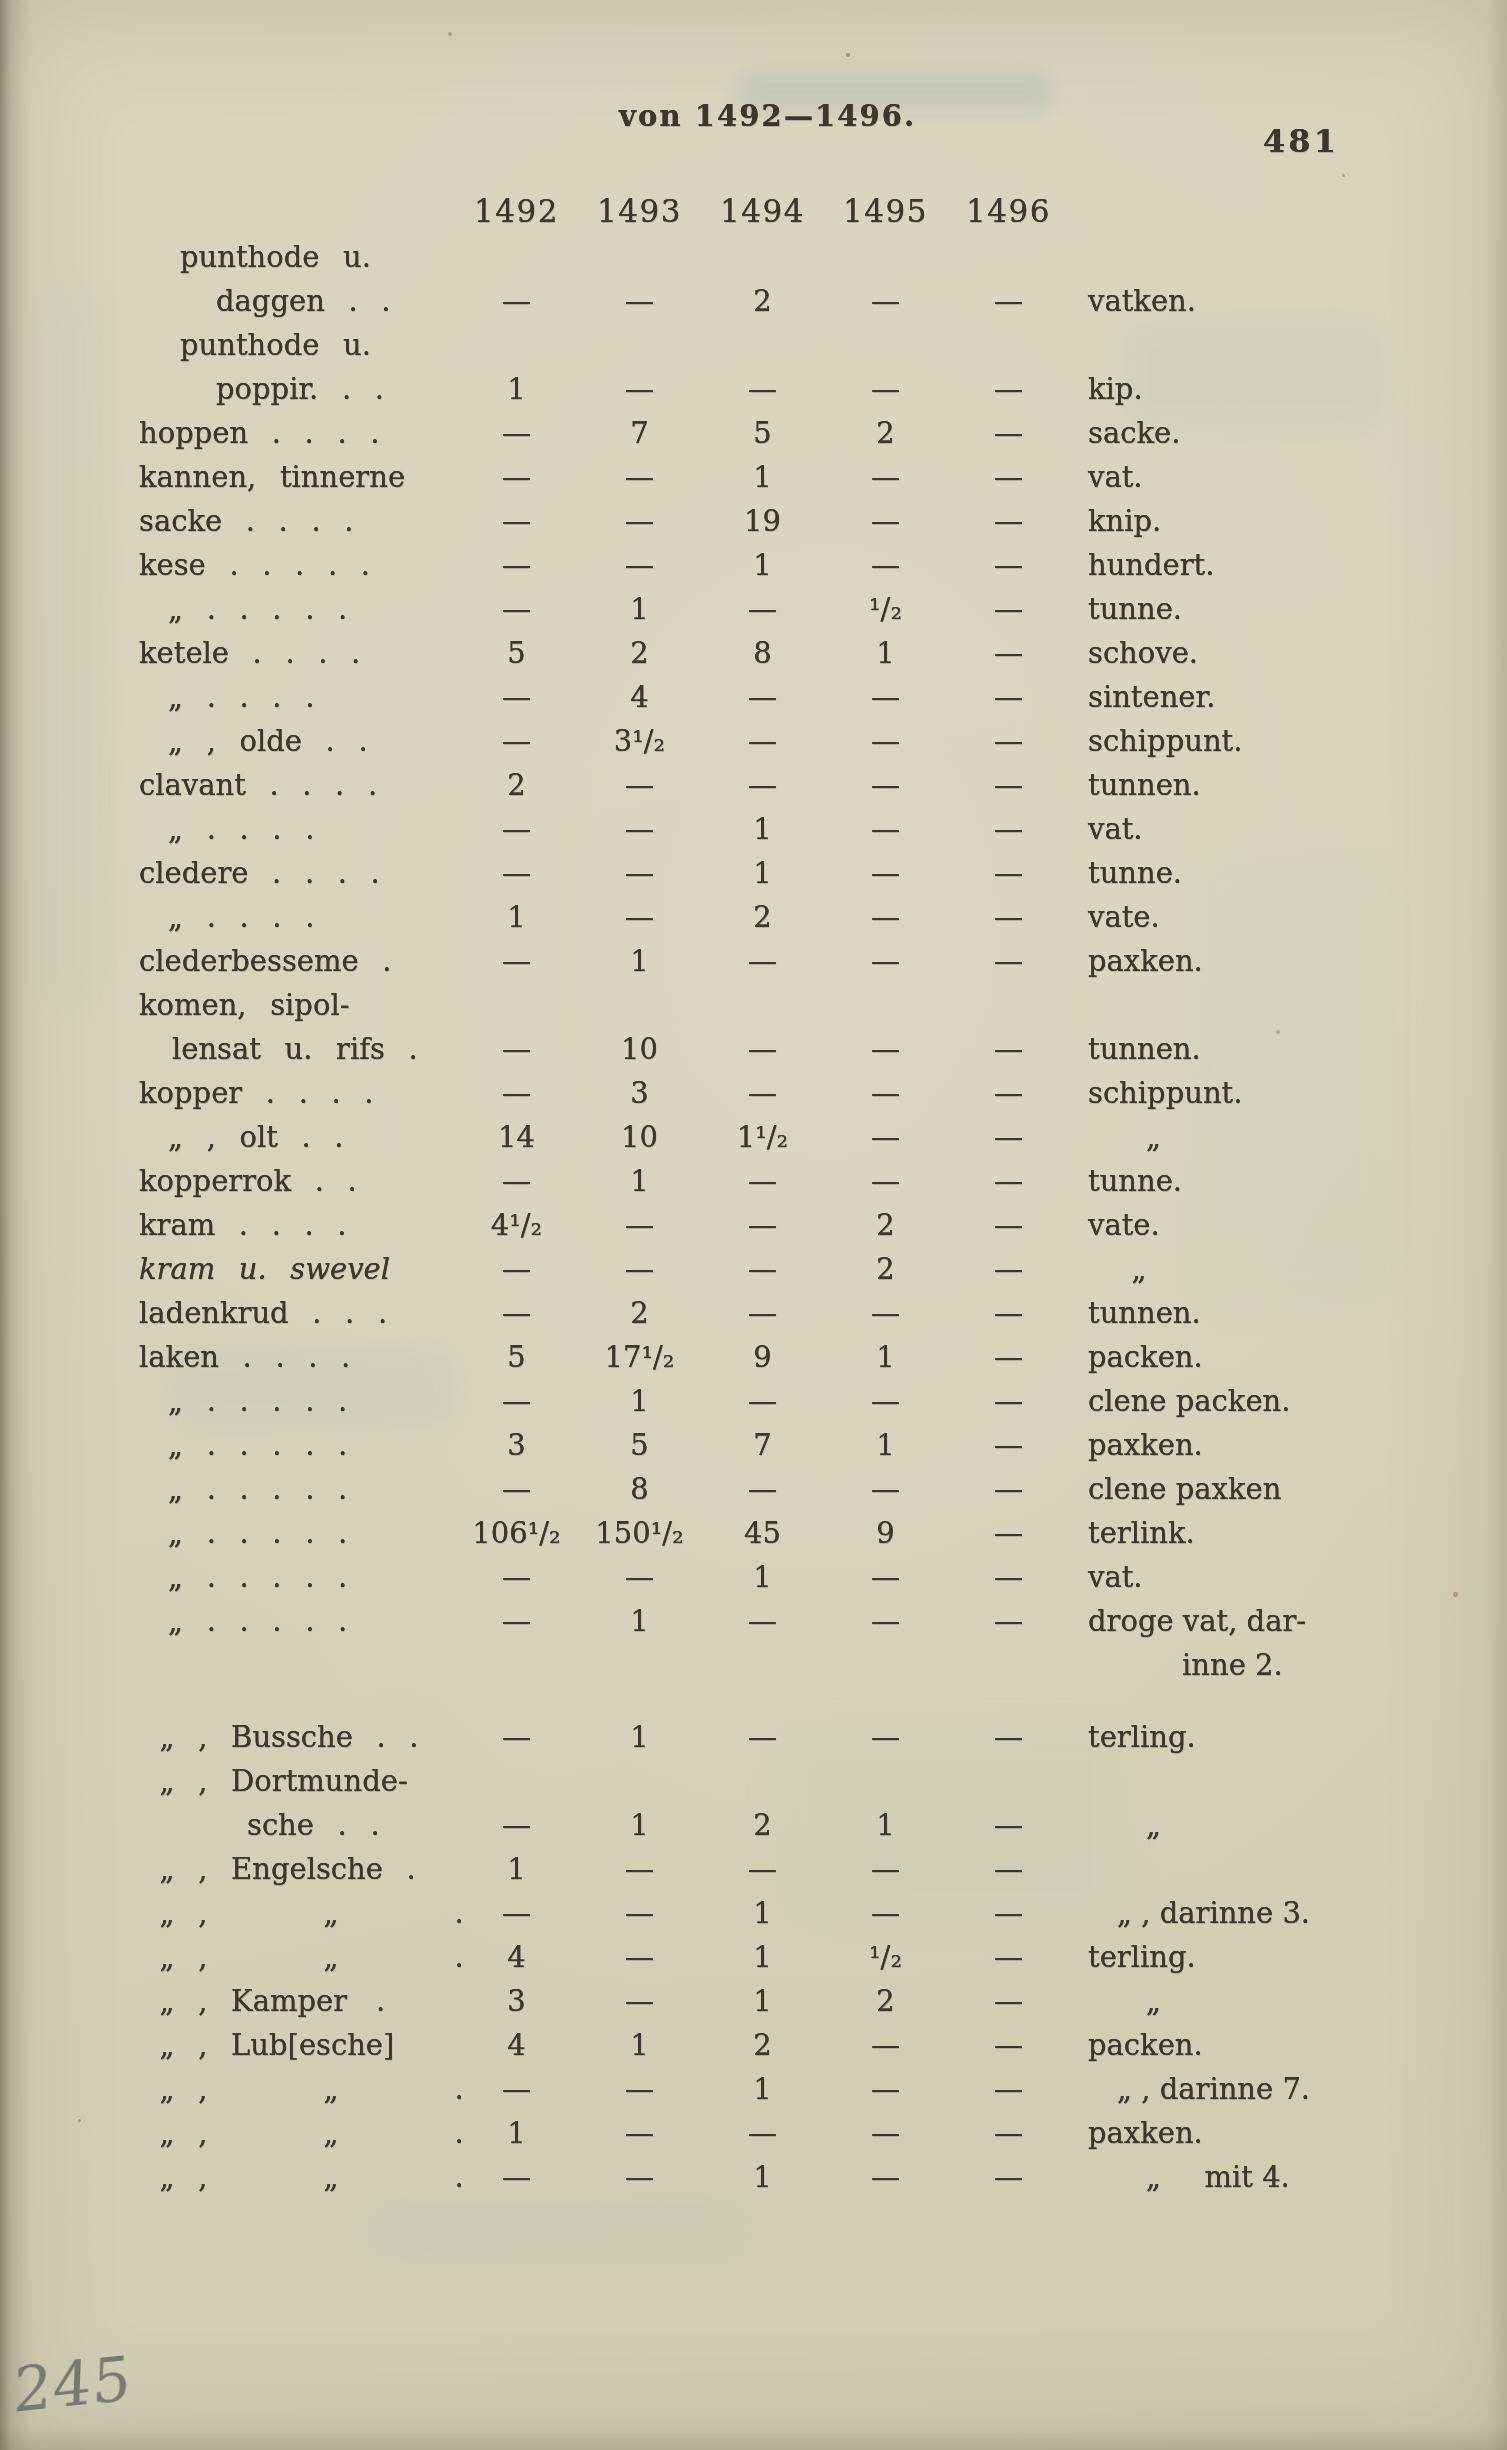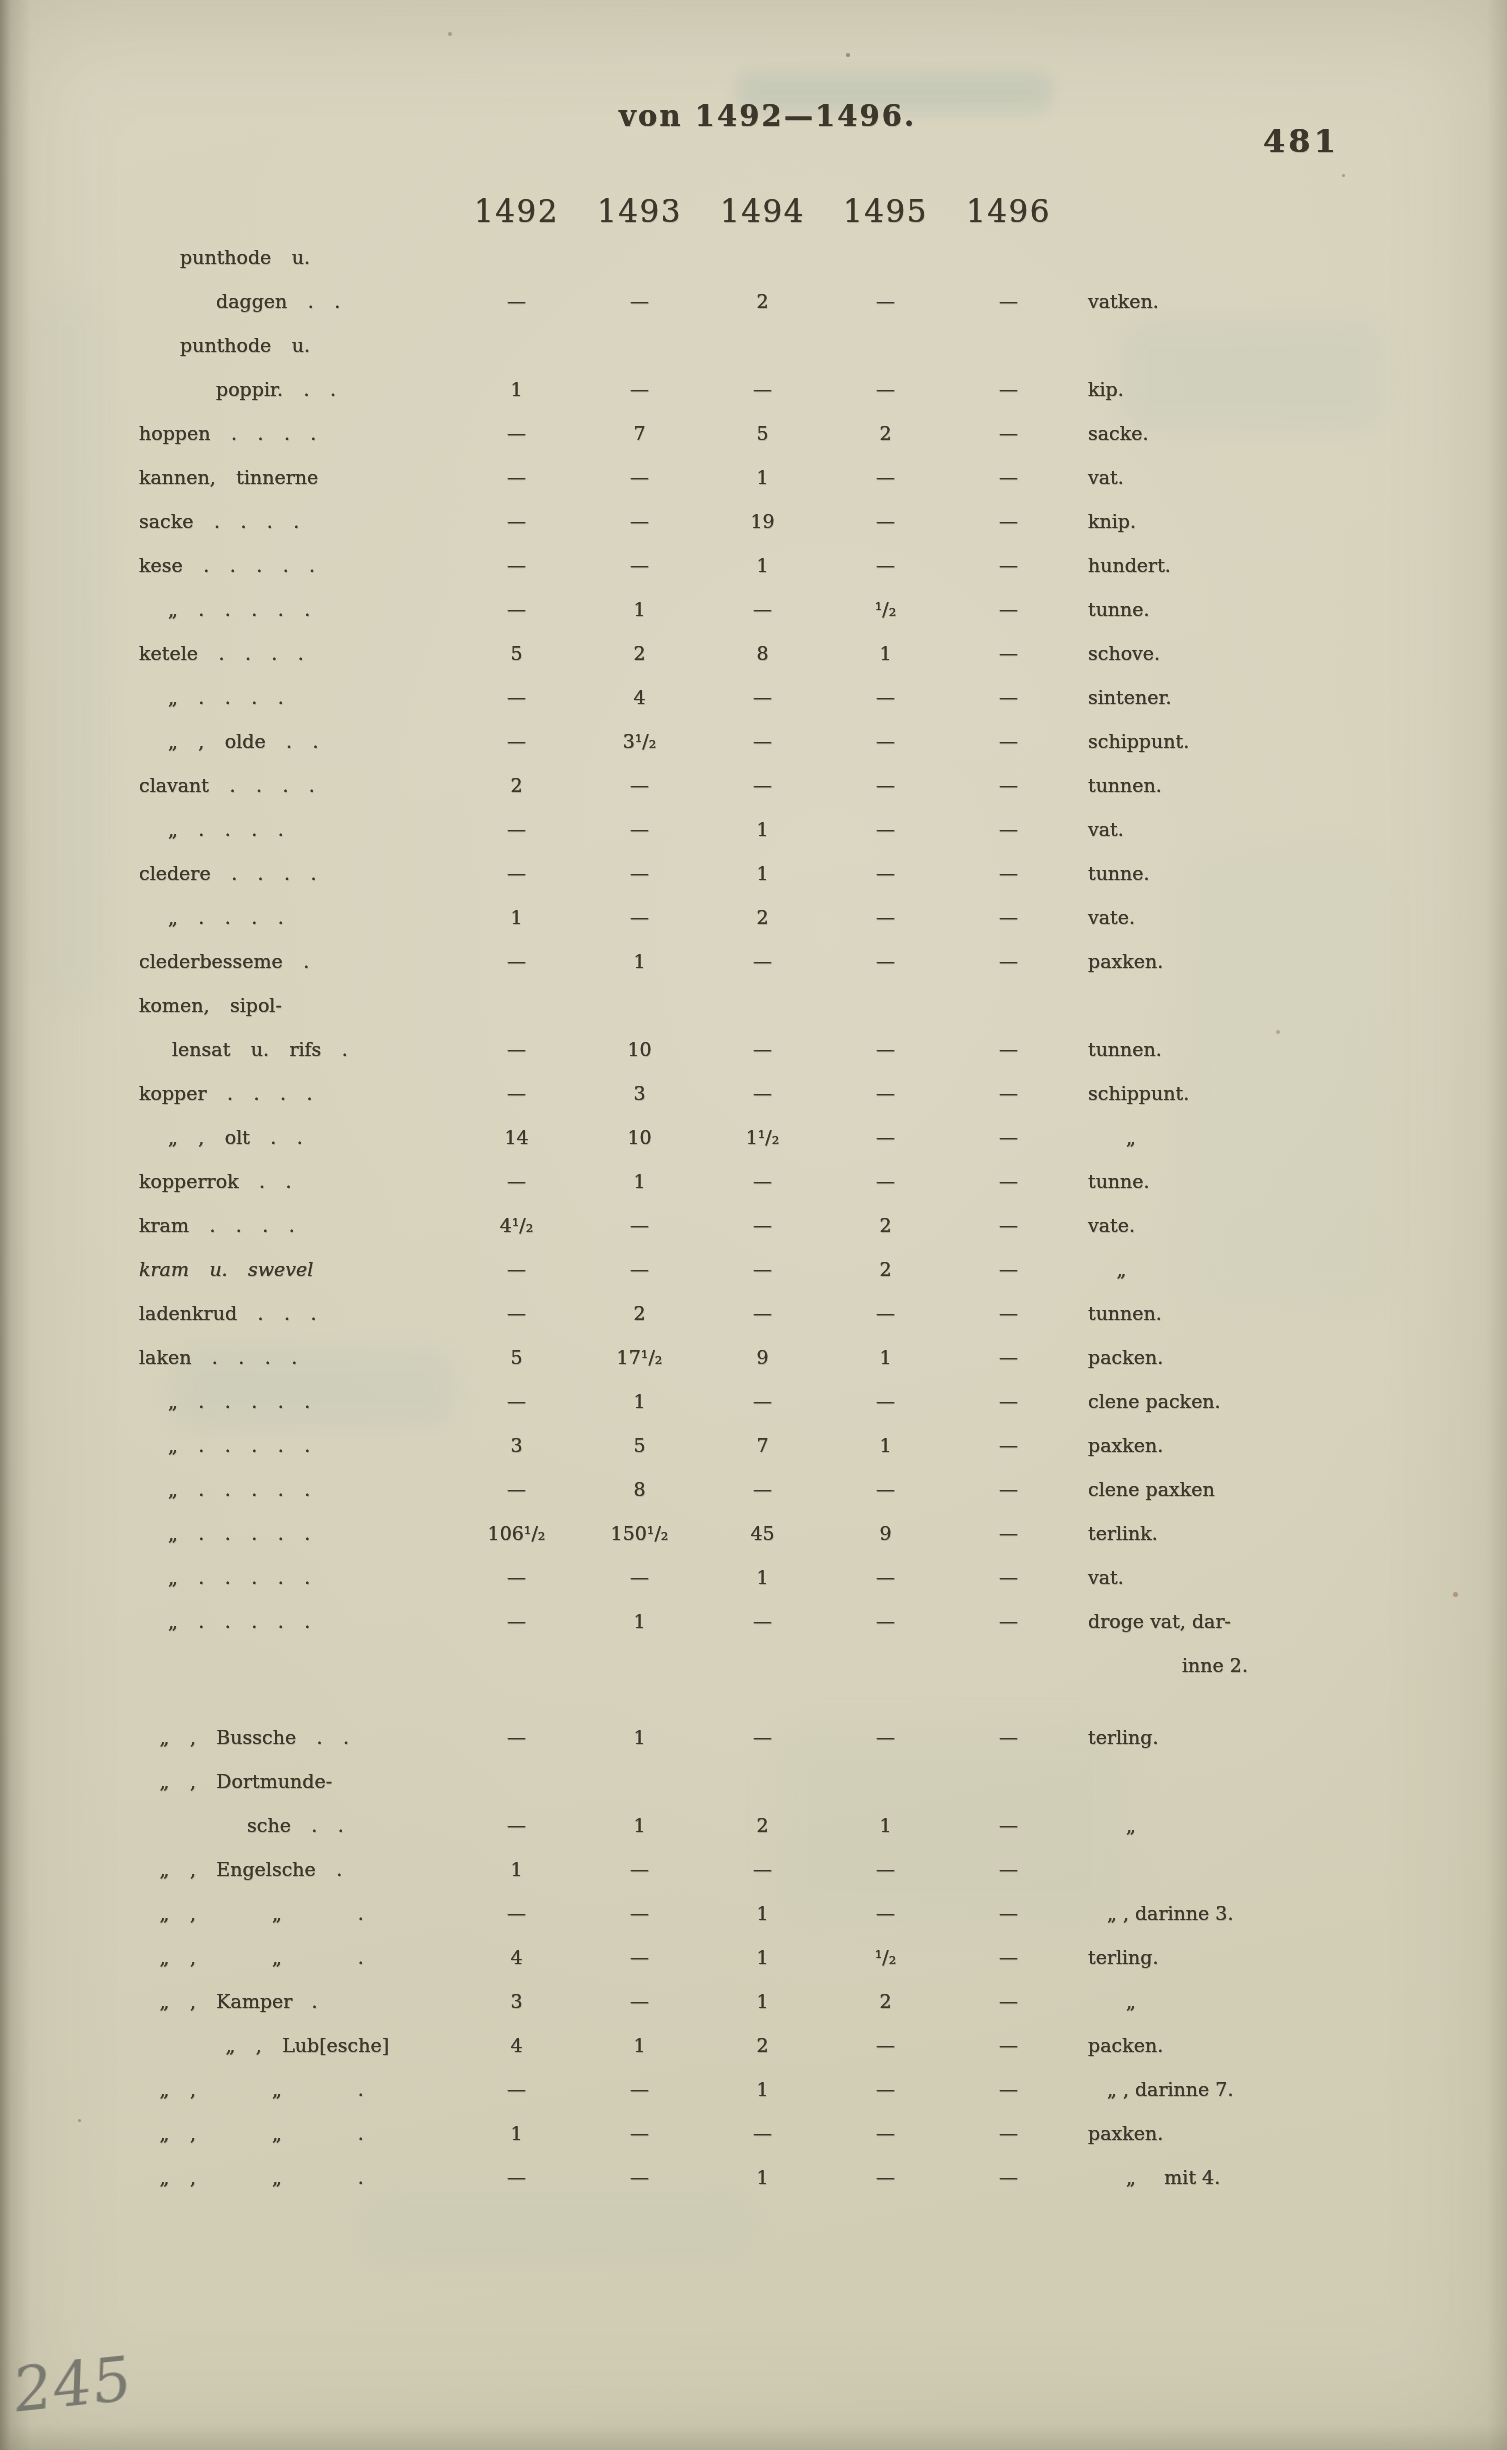--- a/index.html
+++ b/index.html
@@ -36,21 +36,21 @@
   }
   .page-number{
     position:absolute;left:1263px;top:122px;
     font-size:32px;letter-spacing:3.1px;white-space:nowrap;font-weight:bold;
   }
   .sheet-table{position:absolute;left:0;top:189px;width:1312px;}
   .row-line{
     display:flex;align-items:baseline;
     height:44px;line-height:45px;
     padding-left:139px;
-    font-size:19px;
+    font-size:29px;
     white-space:pre;
   }
   .header-row{height:46px;font-size:31px;letter-spacing:1.5px;}
   .label{width:316px;box-sizing:border-box;word-spacing:14.4px;flex:none;}
   .val{width:123px;flex:none;text-align:center;}
   .unit{margin-left:18px;flex:1 1 auto;min-width:0;}
   .unit-spacer{width:935px;flex:none;}
   .unit-cont{padding-left:90px;}
   .handwritten{
     position:absolute;left:13.4px;top:2348px;
@@ -146,21 +146,21 @@
         <div class="row-line ink"><div class="label" style="padding-left: 29px;">„ . . . . .</div><div class="val">—</div><div class="val">—</div><div class="val">1</div><div class="val">—</div><div class="val">—</div><div class="unit">vat.</div></div>
         <div class="row-line ink"><div class="label" style="padding-left: 29px;">„ . . . . .</div><div class="val">—</div><div class="val">1</div><div class="val">—</div><div class="val">—</div><div class="val">—</div><div class="unit">droge vat, dar-</div></div>
         <div class="row-line ink"><div class="unit-spacer"></div><div class="unit unit-cont">inne 2.</div></div>
         <div class="row-line ink" style="margin-top: 28px;"><div class="label" style="padding-left: 20.6px;">„ , Bussche . .</div><div class="val">—</div><div class="val">1</div><div class="val">—</div><div class="val">—</div><div class="val">—</div><div class="unit">terling.</div></div>
         <div class="row-line ink"><div class="label" style="padding-left: 20.6px;">„ , Dortmunde-</div></div>
         <div class="row-line ink"><div class="label" style="padding-left: 108px;">sche . .</div><div class="val">—</div><div class="val">1</div><div class="val">2</div><div class="val">1</div><div class="val">—</div><div class="unit">  „</div></div>
         <div class="row-line ink"><div class="label" style="padding-left: 20.6px;">„ , Engelsche .</div><div class="val">1</div><div class="val">—</div><div class="val">—</div><div class="val">—</div><div class="val">—</div></div>
         <div class="row-line ink"><div class="label" style="padding-left: 20.6px;">„ ,    „    .</div><div class="val">—</div><div class="val">—</div><div class="val">1</div><div class="val">—</div><div class="val">—</div><div class="unit"> „ , darinne 3.</div></div>
         <div class="row-line ink"><div class="label" style="padding-left: 20.6px;">„ ,    „    .</div><div class="val">4</div><div class="val">—</div><div class="val">1</div><div class="val">¹/₂</div><div class="val">—</div><div class="unit">terling.</div></div>
         <div class="row-line ink"><div class="label" style="padding-left: 20.6px;">„ , Kamper .</div><div class="val">3</div><div class="val">—</div><div class="val">1</div><div class="val">2</div><div class="val">—</div><div class="unit">  „</div></div>
-        <div class="row-line ink"><div class="label" style="padding-left: 20.6px; text-align: center;">„ , Lub[esche]</div><div class="val">4</div><div class="val">1</div><div class="val">2</div><div class="val">—</div><div class="val">—</div><div class="unit">packen.</div></div>
+        <div class="row-line ink"><div class="label" style="padding-left: 20.6px;">„ , Lub[esche]</div><div class="val">4</div><div class="val">1</div><div class="val">2</div><div class="val">—</div><div class="val">—</div><div class="unit">packen.</div></div>
         <div class="row-line ink"><div class="label" style="padding-left: 20.6px;">„ ,    „    .</div><div class="val">—</div><div class="val">—</div><div class="val">1</div><div class="val">—</div><div class="val">—</div><div class="unit"> „ , darinne 7.</div></div>
         <div class="row-line ink"><div class="label" style="padding-left: 20.6px;">„ ,    „    .</div><div class="val">1</div><div class="val">—</div><div class="val">—</div><div class="val">—</div><div class="val">—</div><div class="unit">paxken.</div></div>
         <div class="row-line ink"><div class="label" style="padding-left: 20.6px;">„ ,    „    .</div><div class="val">—</div><div class="val">—</div><div class="val">1</div><div class="val">—</div><div class="val">—</div><div class="unit">  „  mit 4.</div></div>
       </div>
   </div>
 
   <div class="handwritten">245</div>
 </div>
 
 

